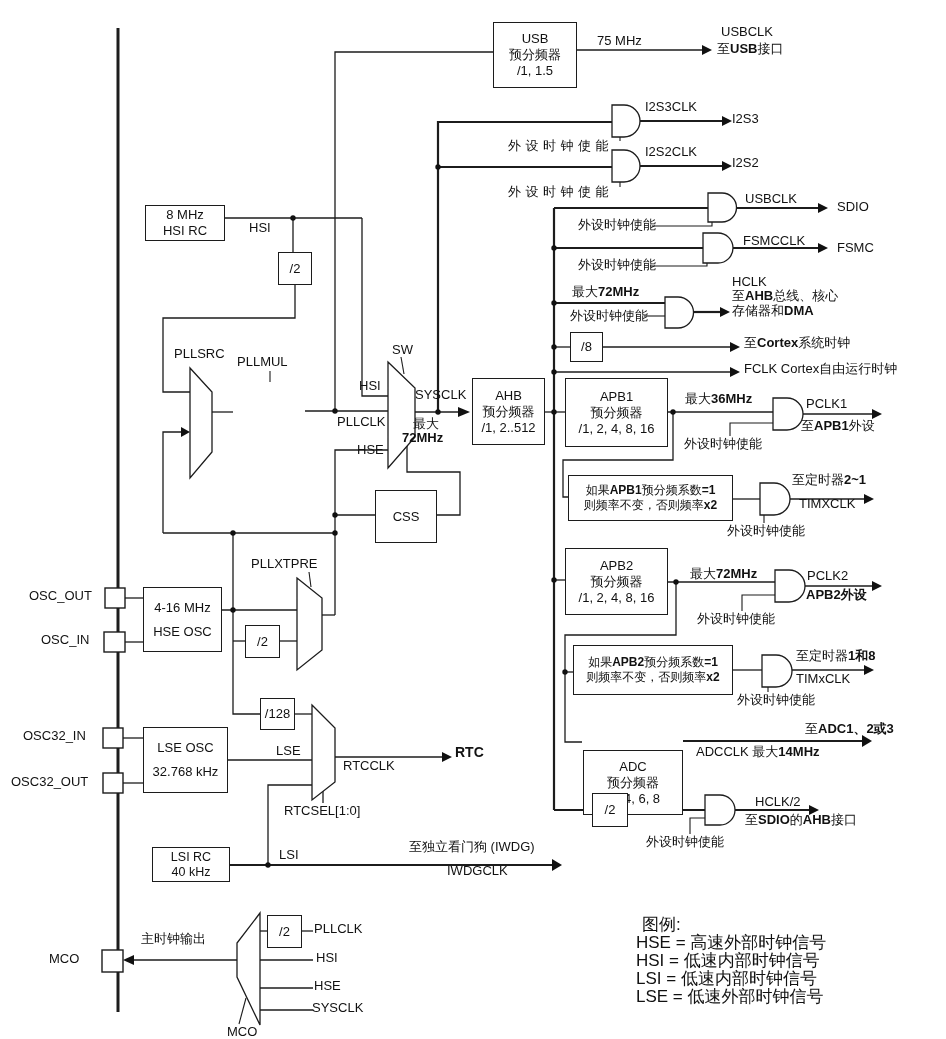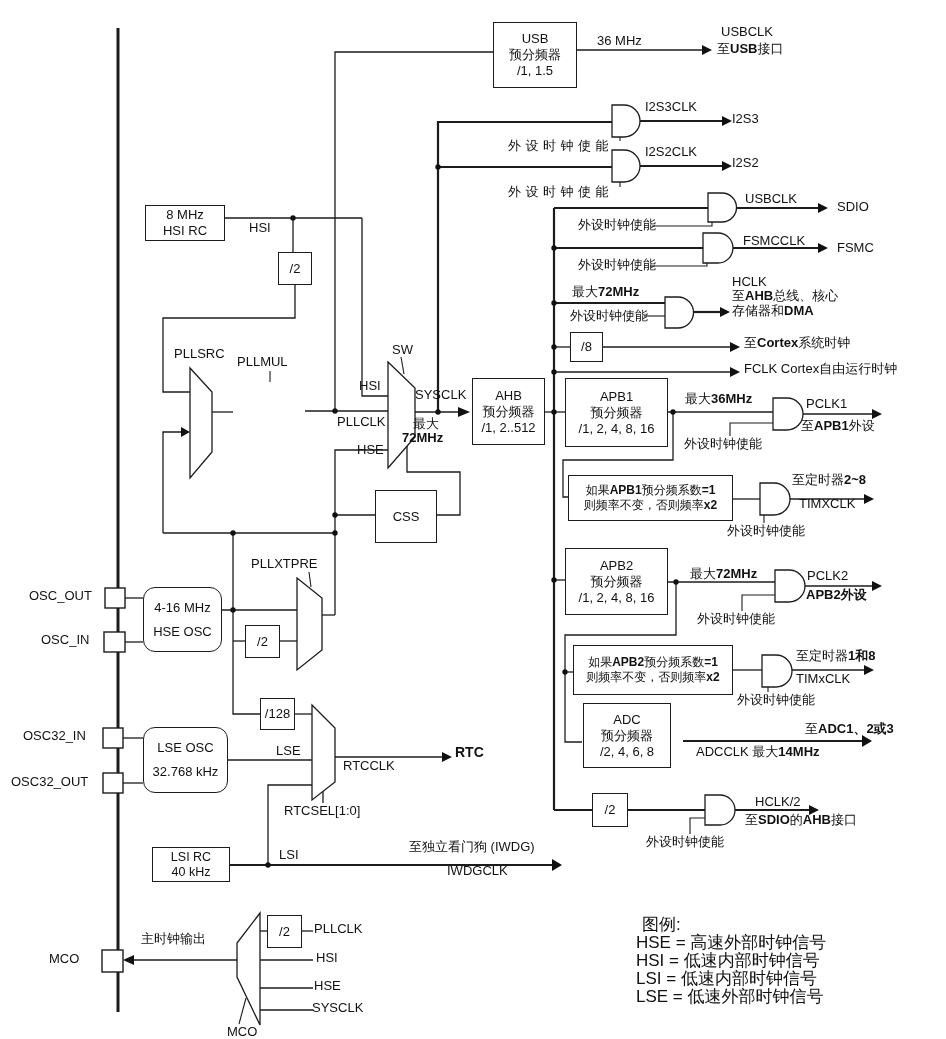--- a/index.html
+++ b/index.html
@@ -1,21 +1,21 @@
 <!DOCTYPE html>
 <html><head>
 <meta charset="utf-8">
 <style>
   html,body{margin:0;padding:0;background:#fff;}
   .stage{position:relative;width:946px;height:1039px;background:#fff;overflow:hidden;
          font-family:"Liberation Sans","DejaVu Sans",sans-serif;color:#111;}
   .stage svg{position:absolute;left:0;top:0;}
   .box{position:absolute;background:#fff;border:1.4px solid #1c1c1c;display:flex;flex-direction:column;
        align-items:center;justify-content:center;text-align:center;font-size:13px;line-height:16px;box-sizing:border-box;}
-  .box.gap2{line-height:24px;border-radius:12px;}
+  .box.gap2{line-height:24px;}
   .box.tight{line-height:15px;font-size:12.5px;}
   .box.sm{font-size:12px;line-height:15px;}
   .box.pllb{font-size:12.5px;line-height:15px;}
   .lbl{position:absolute;white-space:nowrap;font-size:13px;line-height:14px;}
   .b{font-weight:bold;}
   .sp{letter-spacing:4.5px;}
   .leg{position:absolute;white-space:nowrap;font-size:17px;}
 </style>
 </head>
 <body>
@@ -230,21 +230,21 @@
 </div>
 <div class="box" style="left:565px;top:548px;width:103px;height:67px">
   <div>APB2</div>
   <div>预分频器</div>
   <div>/1, 2, 4, 8, 16</div>
 </div>
 <div class="box sm" style="left:573px;top:645px;width:160px;height:50px">
   <div><span>如果</span><span class="b">APB2</span><span>预分频系数</span><span class="b">=1</span></div>
   <div><span>则频率不变，否则频率</span><span class="b">x2</span></div>
 </div>
-<div class="box" style="left:583px;top:703px;width:88px;height:65px">
+<div class="box" style="left:583px;top:750px;width:100px;height:65px">
   <div>ADC</div>
   <div>预分频器</div>
   <div>/2, 4, 6, 8</div>
 </div>
 <div class="box" style="left:570px;top:332px;width:33px;height:30px">
   <div>/8</div>
 </div>
 <div class="box" style="left:592px;top:793px;width:36px;height:34px">
   <div>/2</div>
 </div>
@@ -276,21 +276,21 @@
 <div class="lbl" style="left:357px;top:443px">HSE</div>
 <div class="lbl" style="left:415px;top:388px">SYSCLK</div>
 <div class="lbl" style="left:413px;top:417px">最大</div>
 <div class="lbl b" style="left:402px;top:431px">72MHz</div>
 <div class="lbl" style="left:392px;top:343px">SW</div>
 <div class="lbl" style="left:174px;top:347px">PLLSRC</div>
 <div class="lbl" style="left:237px;top:355px">PLLMUL</div>
 <div class="lbl" style="left:251px;top:557px">PLLXTPRE</div>
 <div class="lbl" style="left:284px;top:804px">RTCSEL[1:0]</div>
 <div class="lbl" style="left:227px;top:1025px">MCO</div>
-<div class="lbl" style="left:597px;top:34px">36 MHz</div>
+<div class="lbl" style="left:597px;top:34px">75 MHz</div>
 <div class="lbl" style="left:276px;top:744px">LSE</div>
 <div class="lbl" style="left:343px;top:759px">RTCCLK</div>
 <div class="lbl b" style="left:455px;top:745px;font-size:14px">RTC</div>
 <div class="lbl" style="left:279px;top:848px">LSI</div>
 <div class="lbl" style="left:141px;top:932px">主时钟输出</div>
 <div class="lbl" style="left:314px;top:922px">PLLCLK</div>
 <div class="lbl" style="left:316px;top:951px">HSI</div>
 <div class="lbl" style="left:314px;top:979px">HSE</div>
 <div class="lbl" style="left:312px;top:1001px">SYSCLK</div>
 
@@ -312,21 +312,21 @@
 <div class="lbl" style="left:837px;top:241px">FSMC</div>
 <div class="lbl" style="left:572px;top:285px"><span>最大</span><span class="b">72MHz</span></div>
 <div class="lbl" style="left:732px;top:275px">HCLK</div>
 <div class="lbl" style="left:732px;top:289px"><span>至</span><span class="b">AHB</span><span>总线、核心</span></div>
 <div class="lbl" style="left:732px;top:304px"><span>存储器和</span><span class="b">DMA</span></div>
 <div class="lbl" style="left:744px;top:336px"><span>至</span><span class="b">Cortex</span><span>系统时钟</span></div>
 <div class="lbl" style="left:744px;top:362px">FCLK Cortex自由运行时钟</div>
 <div class="lbl" style="left:685px;top:392px"><span>最大</span><span class="b">36MHz</span></div>
 <div class="lbl" style="left:806px;top:397px">PCLK1</div>
 <div class="lbl" style="left:801px;top:419px"><span>至</span><span class="b">APB1</span><span>外设</span></div>
-<div class="lbl" style="left:792px;top:473px"><span>至定时器</span><span class="b">2~8</span></div>
+<div class="lbl" style="left:792px;top:473px"><span>至定时器</span><span class="b">2~1</span></div>
 <div class="lbl" style="left:799px;top:497px">TIMXCLK</div>
 <div class="lbl" style="left:690px;top:567px"><span>最大</span><span class="b">72MHz</span></div>
 <div class="lbl" style="left:807px;top:569px">PCLK2</div>
 <div class="lbl" style="left:806px;top:588px"><span class="b">APB2外设</span></div>
 <div class="lbl" style="left:796px;top:649px"><span>至定时器</span><span class="b">1和8</span></div>
 <div class="lbl" style="left:796px;top:672px">TIMxCLK</div>
 <div class="lbl" style="left:805px;top:722px"><span>至</span><span class="b">ADC1、2或3</span></div>
 <div class="lbl" style="left:696px;top:745px"><span>ADCCLK 最大</span><span class="b">14MHz</span></div>
 <div class="lbl" style="left:755px;top:795px">HCLK/2</div>
 <div class="lbl" style="left:745px;top:813px"><span>至</span><span class="b">SDIO</span><span>的</span><span class="b">AHB</span><span>接口</span></div>

